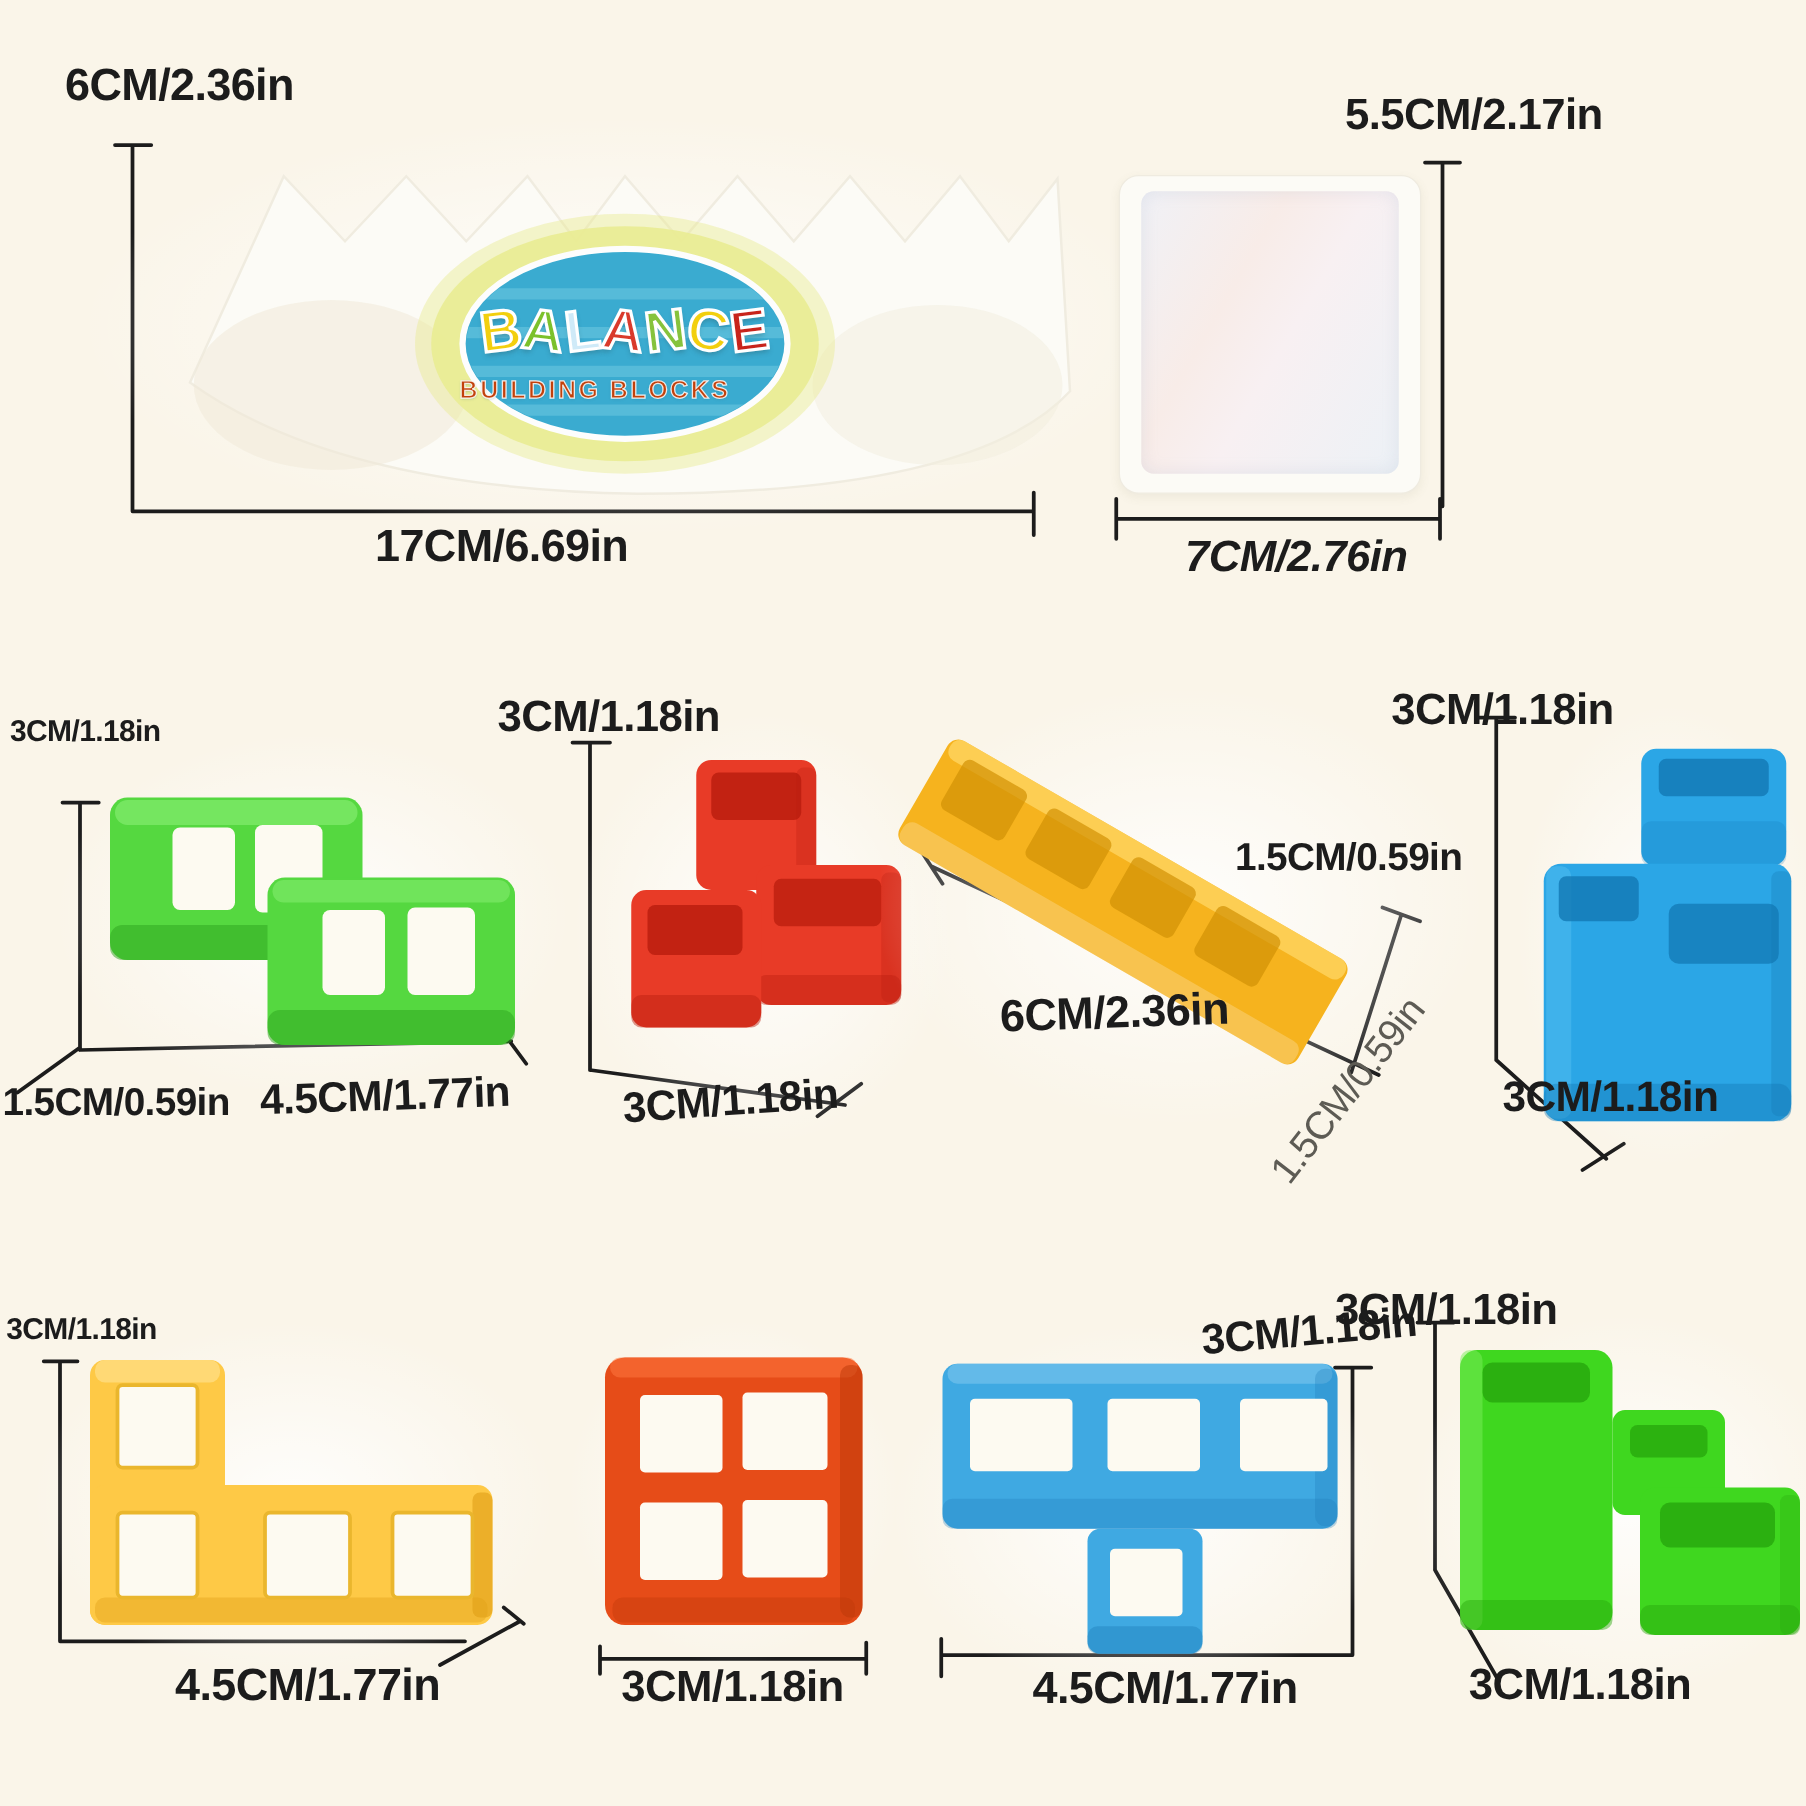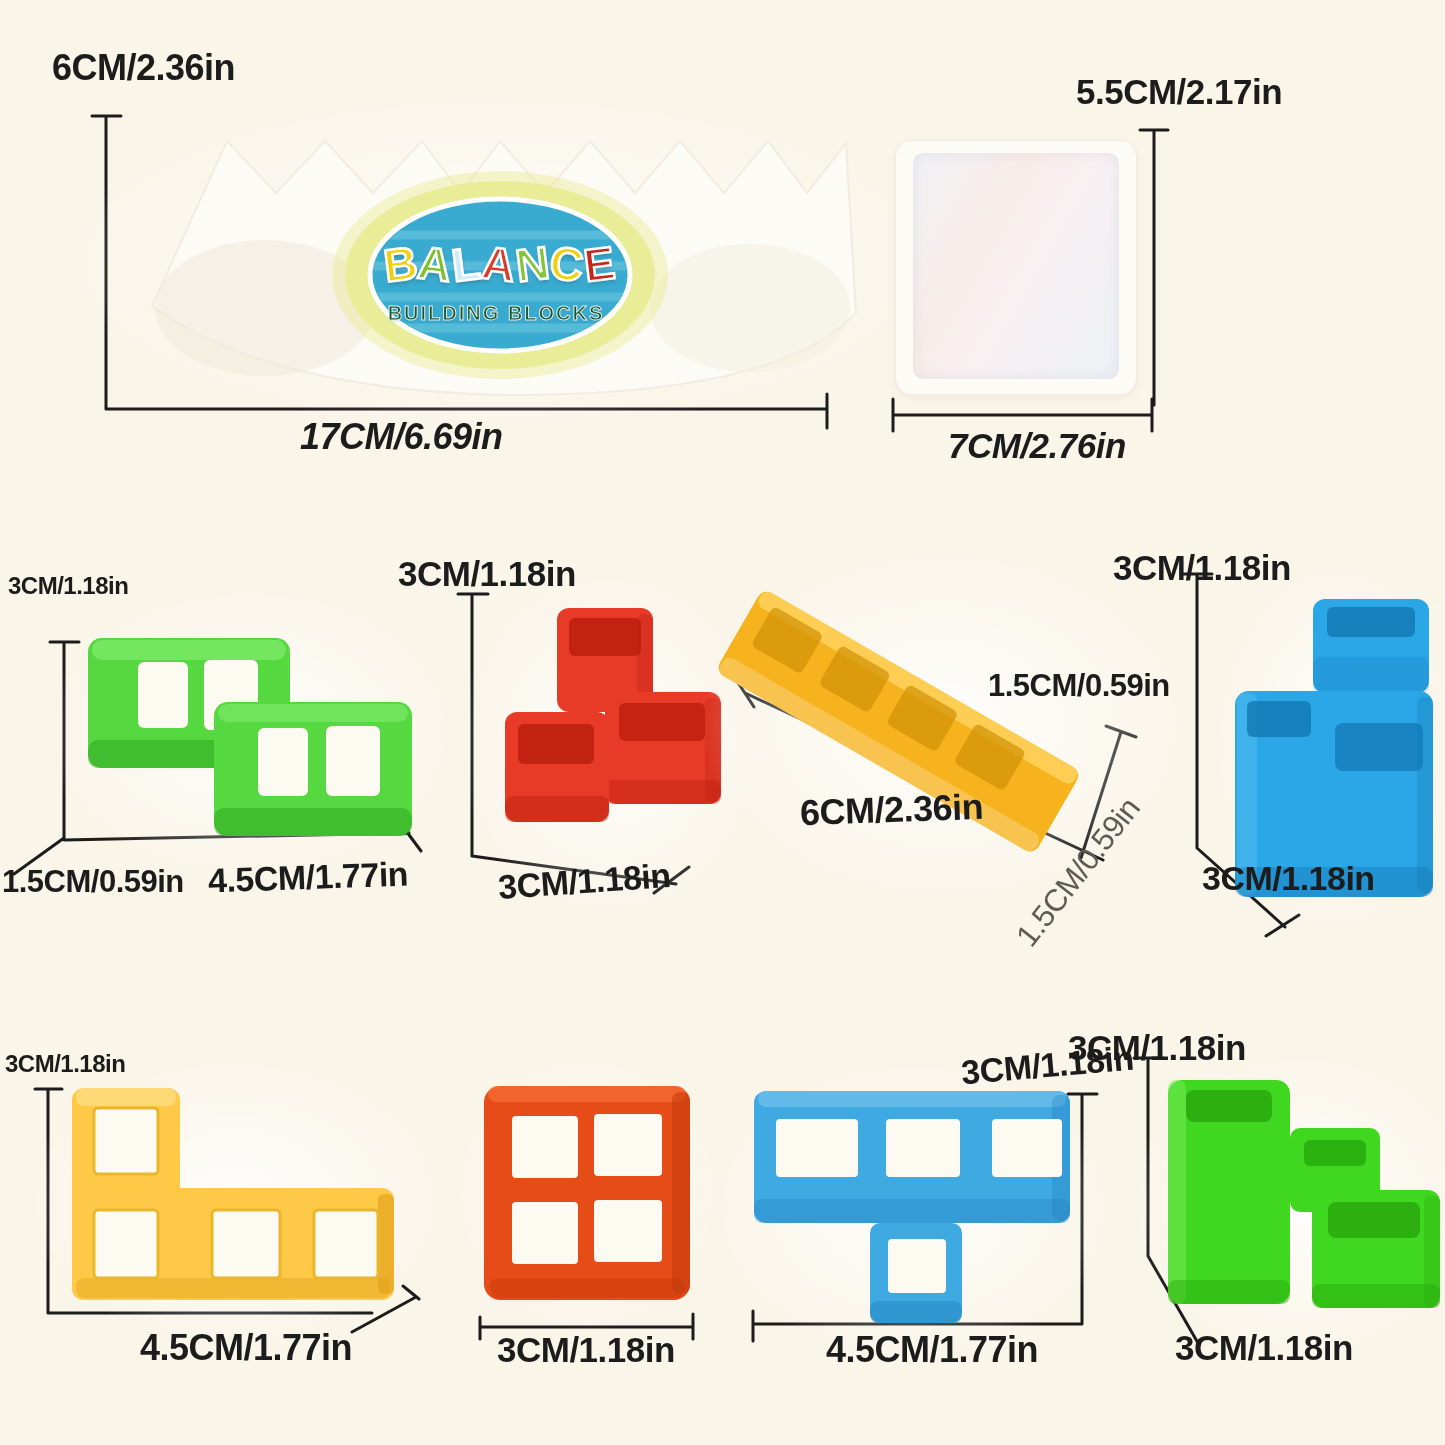--- a/index.html
+++ b/index.html
@@ -31,23 +31,23 @@
     position:absolute;left:17px;top:12px;width:206px;height:226px;border-radius:10px;
     background:linear-gradient(120deg,#f0f1f6 0%,#f8ecE8 35%,#f8f0f2 55%,#ecf1f6 100%);
     box-shadow:inset 0 0 14px rgba(150,160,190,.18);
   }
   .logo-title{
     position:absolute;left:500px;top:264px;transform:translate(-50%,-50%);
     font-size:46px;font-weight:800;letter-spacing:1px;white-space:nowrap;
     -webkit-text-stroke:2.5px #ffffff;text-shadow:0 3px 4px rgba(40,80,90,.35);
   }
   .logo-sub{
-    position:absolute;left:496px;top:313px;transform:translate(-50%,-50%);
+    position:absolute;left:476px;top:313px;transform:translate(-50%,-50%);
     font-size:20px;font-weight:800;letter-spacing:2px;white-space:nowrap;
-    color:#14532d;-webkit-text-stroke:1px rgba(255,255,255,.85);
+    color:#c2410c;-webkit-text-stroke:1px rgba(255,255,255,.85);
     text-shadow:0 1px 2px rgba(60,110,120,.35);
   }
 </style>
 </head>
 <body>
 
 <div class="stage">
 
   <svg id="dims" width="1445" height="1445" viewBox="0 0 1445 1445" fill="none" stroke="var(--c-ink)" stroke-width="3" stroke-linecap="round" stroke-linejoin="round">
     <path d="M92 116 H121 M106 116 V409 M106 409 H827 M827 394 V428"></path>
@@ -213,21 +213,21 @@
         <rect x="8" y="202" width="122" height="24" rx="8" fill="var(--c-green2d)" opacity="0.45"></rect>
         <rect x="152" y="112" width="128" height="118" rx="12" fill="var(--c-green2)"></rect>
         <rect x="168" y="124" width="92" height="36" rx="8" fill="var(--c-green2d)" opacity="0.8"></rect>
         <rect x="152" y="206" width="128" height="24" rx="8" fill="var(--c-green2d)" opacity="0.45"></rect>
         <rect x="264" y="118" width="16" height="112" rx="6" fill="var(--c-green2d)" opacity="0.3"></rect>
       </g>
     </svg>
   </div>
 
   <div class="lbl" style="left:52px;top:50px;font-size:36px;">6CM/2.36in</div>
-  <div class="lbl" style="left:300px;top:419px;font-size:36px;font-style:italic;">17CM/6.69in</div>
+  <div class="lbl" style="left:300px;top:419px;font-size:36px;">17CM/6.69in</div>
 
   <div class="lbl" style="left:1076px;top:74px;font-size:35px;">5.5CM/2.17in</div>
   <div class="lbl" style="left:948px;top:428px;font-size:35px;font-style:italic;">7CM/2.76in</div>
 
   <div class="lbl small" style="left:8px;top:574px;font-size:24px;">3CM/1.18in</div>
   <div class="lbl" style="left:2px;top:866px;font-size:31px;">1.5CM/0.59in</div>
   <div class="lbl" style="left:208px;top:860px;font-size:34px;transform:rotate(-2deg);">4.5CM/1.77in</div>
 
   <div class="lbl" style="left:398px;top:556px;font-size:35px;">3CM/1.18in</div>
   <div class="lbl" style="left:498px;top:864px;font-size:34px;transform:rotate(-4deg);">3CM/1.18in</div>

